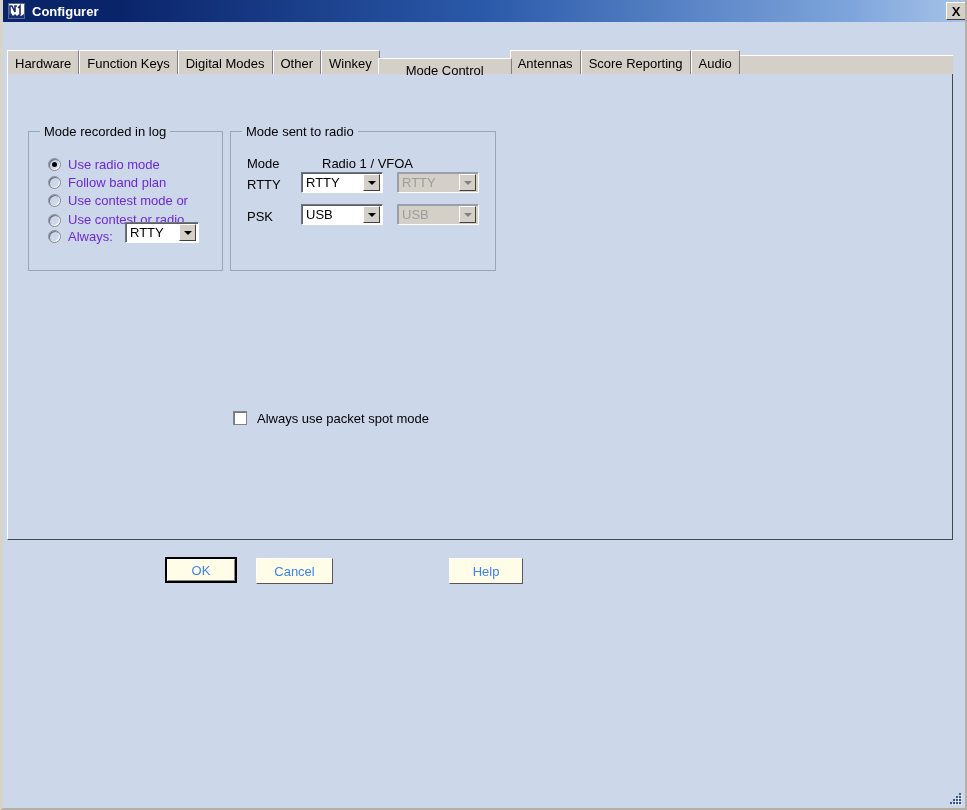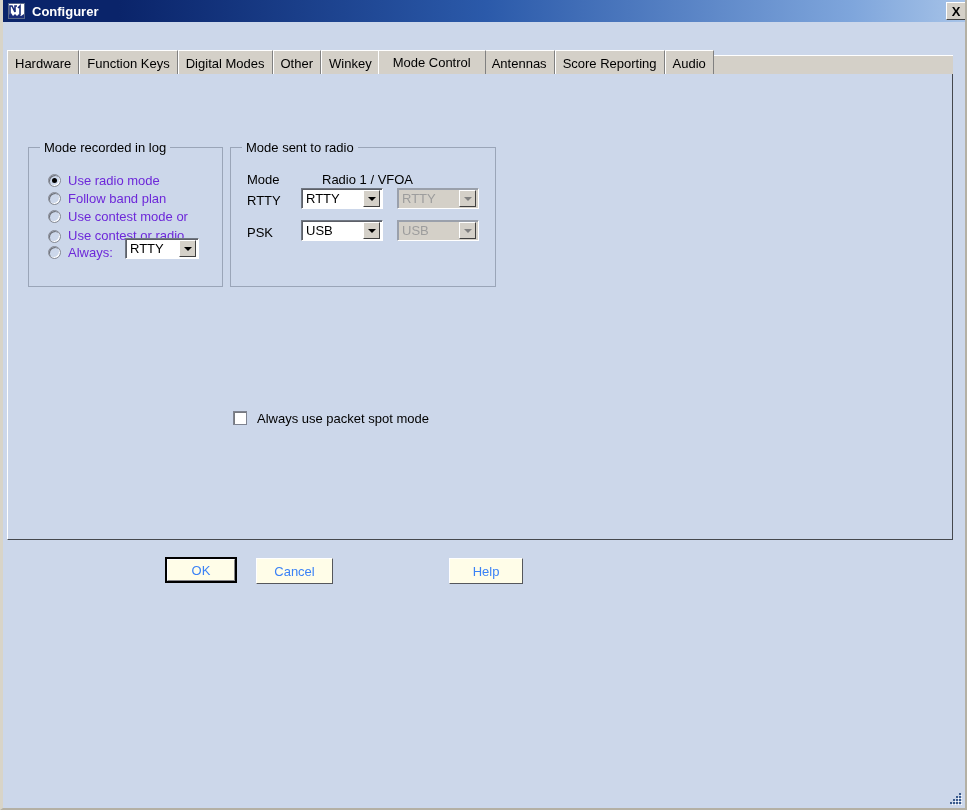--- a/index.html
+++ b/index.html
@@ -106,30 +106,30 @@
     border-bottom: none;
     font-size: 13px;
     font-family: "Liberation Sans", sans-serif;
     color: #000;
     white-space: nowrap;
     cursor: default;
     margin-right: 0px;
     position: relative;
   }
   .tab.active {
-    height: 24px;
+    height: 16px;
     line-height: 23px;
     background: #d4d0c8;
     border: 1px solid #ffffff;
     border-right: 1px solid #808080;
     border-bottom: none;
     margin-left: -2px;
     margin-right: -2px;
     z-index: 9;
-    padding: 0 14px;
+    padding: 0 27px;
   }
   #tab-filler {
     flex: 1;
     height: 19px;
     background: #d4d0c8;
     border-top: 1px solid #ffffff;
     box-sizing: border-box;
   }
 
   
@@ -146,21 +146,20 @@
     border-bottom-color: #45484d;
     z-index: 2;
   }
 
   
   .groupbox {
     position: absolute;
     box-sizing: border-box;
     border: 1px solid #9aa5b8;
     background: transparent;
-    margin-top: 16px;
   }
   .groupbox > .gb-title {
     position: absolute;
     top: -8px;
     left: 11px;
     background: #ccd7ea;
     padding: 0 4px;
     font-size: 13px;
     font-family: "Liberation Sans", sans-serif;
     color: #000;

